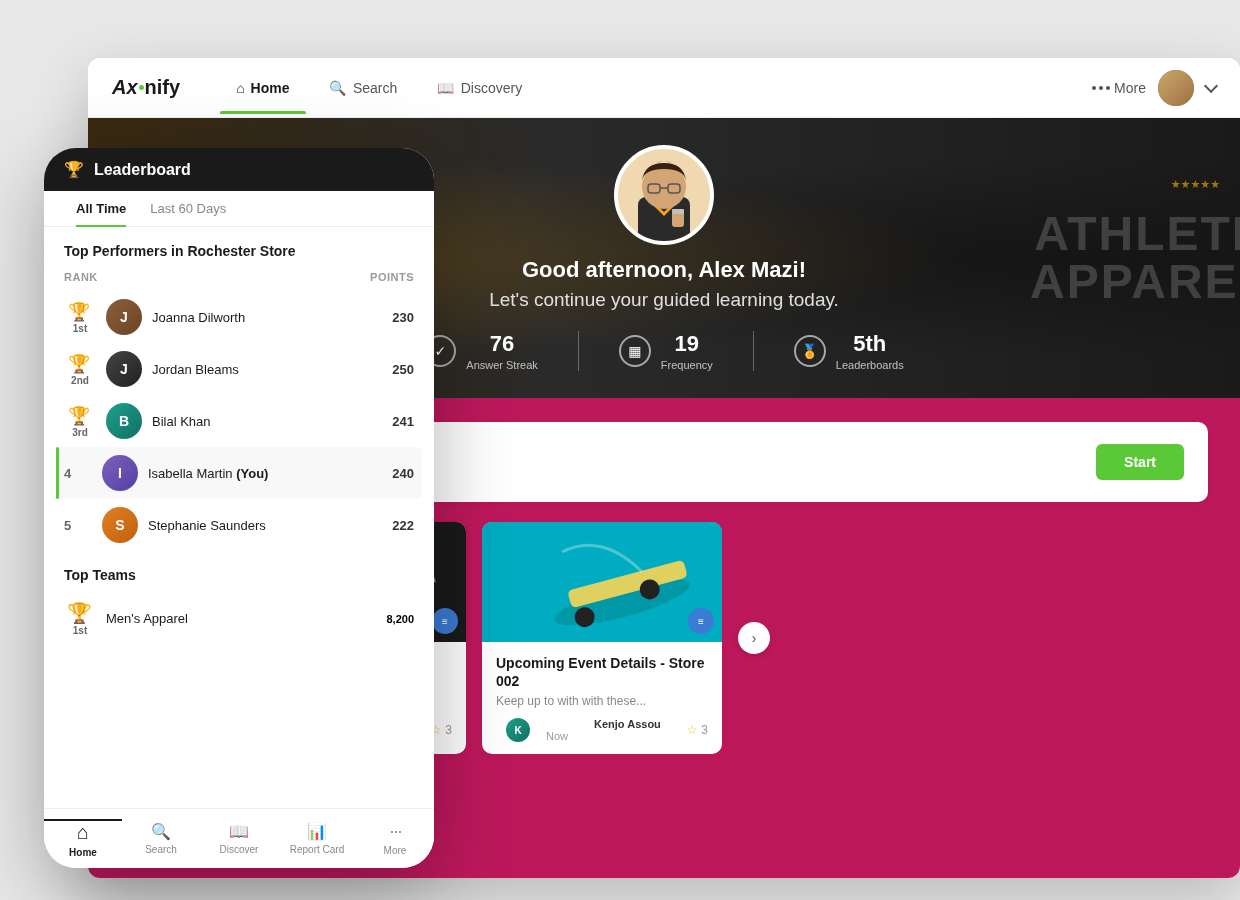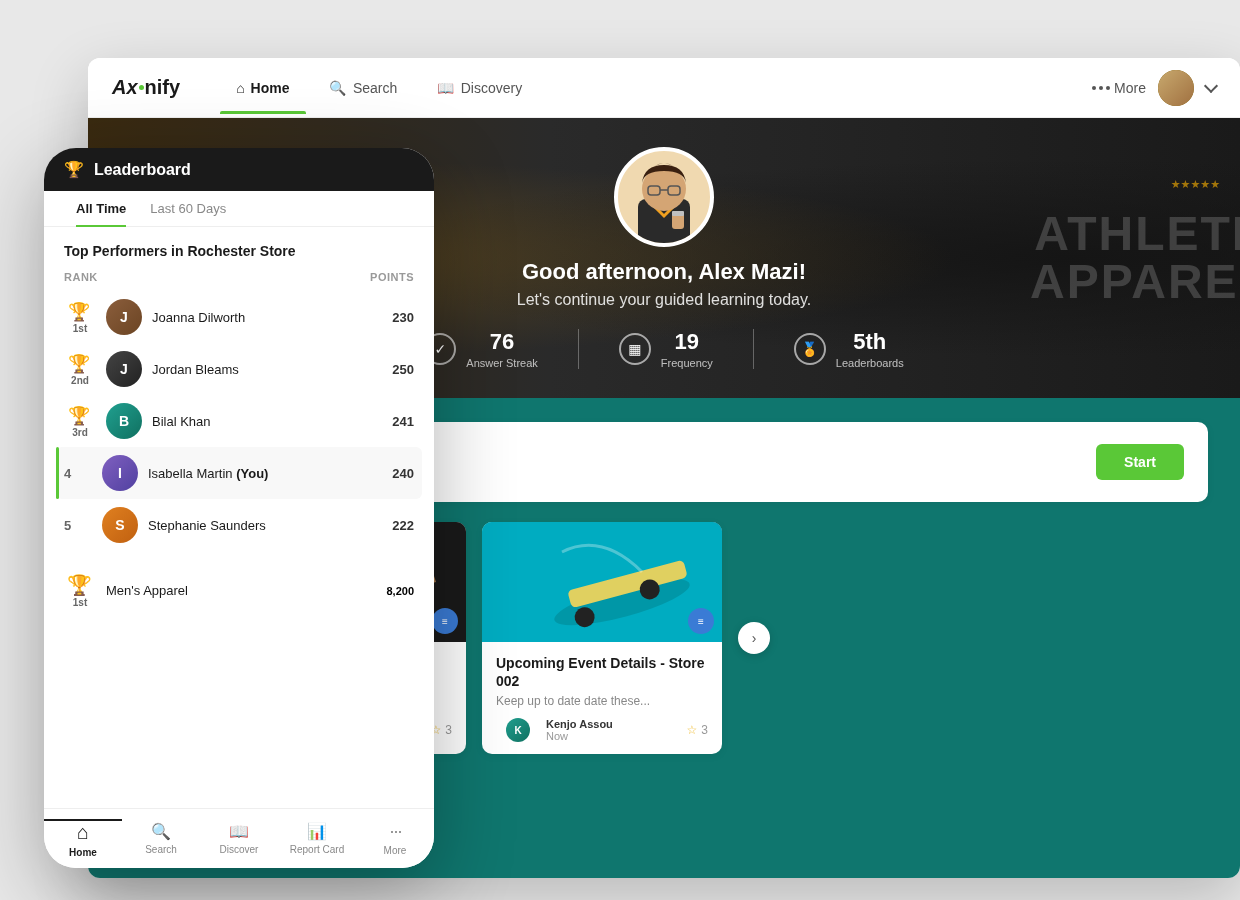--- a/index.html
+++ b/index.html
@@ -134,21 +134,21 @@
       z-index: 2;
       color: #fff;
       font-size: 22px;
       font-weight: 600;
       margin-bottom: 6px;
     }
     .hero-subtitle {
       position: relative;
       z-index: 2;
       color: rgba(255,255,255,0.85);
-      font-size: 16px;
+      font-size: 19px;
     }
     .hero-stats {
       position: relative;
       z-index: 2;
       display: flex;
       gap: 40px;
       margin-top: 20px;
       align-items: center;
     }
     .hero-stat {
@@ -178,21 +178,21 @@
     }
     .stat-divider {
       width: 1px;
       height: 40px;
       background: rgba(255,255,255,0.3);
     }
 
     
     .desktop-content {
       padding: 24px 32px;
-      background: #0f766e;
+      background: #be185d;
       height: calc(820px - 60px - 280px);
       overflow: hidden;
     }
 
     
     .daily-training-card {
       background: #fff;
       border-radius: 10px;
       padding: 20px 24px;
       display: flex;
@@ -275,20 +275,21 @@
       display: flex;
       align-items: center;
       gap: 6px;
     }
     .author-info {
       font-size: 11px;
     }
     .author-name {
       font-weight: 600;
       color: #333;
+      margin-left: 48px;
     }
     .author-time {
       color: #999;
     }
     .card-star {
       display: flex;
       align-items: center;
       gap: 4px;
       font-size: 12px;
       color: #999;
@@ -795,21 +796,21 @@
             <ellipse cx="140" cy="80" rx="70" ry="15" fill="#0097a7" transform="rotate(-15,140,80)"></ellipse>
             <rect x="90" y="55" width="120" height="18" rx="5" fill="#e0d060" transform="rotate(-15,140,80)"></rect>
             <circle cx="100" cy="85" r="10" fill="#222" transform="rotate(-15,140,80)"></circle>
             <circle cx="170" cy="75" r="10" fill="#222" transform="rotate(-15,140,80)"></circle>
             <path d="M80 30 Q120 10 160 50" stroke="#fff" stroke-width="3" fill="none" opacity="0.3"></path>
           </svg>
           <div style="position:absolute;bottom:8px;right:8px;width:26px;height:26px;background:#3a7bd5;border-radius:50%;display:flex;align-items:center;justify-content:center;color:#fff;font-size:10px;">≡</div>
         </div>
         <div class="card-body">
           <div class="card-title">Upcoming Event Details - Store 002</div>
-          <div class="card-desc">Keep up to date date these...</div>
+          <div class="card-desc">Keep up to with with these...</div>
           <div class="card-footer">
             <div class="card-author">
               <div class="rank-avatar av-teal" style="width:24px;height:24px;font-size:10px;">K</div>
               <div class="author-info">
                 <div class="author-name">Kenjo Assou</div>
                 <div class="author-time">Now</div>
               </div>
             </div>
             <div class="card-star">
               <span class="star-icon">☆</span>
@@ -885,20 +886,21 @@
     </div>
 
     <div class="rank-row">
       <div class="rank-num">5</div>
       <div class="rank-avatar av-orange">S</div>
       <div class="rank-name">Stephanie Saunders</div>
       <div class="rank-points">222</div>
     </div>
 
     <div class="teams-section">
+      <div class="section-title">Top Teams</div>
       <div class="team-row">
         <div style="display:flex;flex-direction:column;align-items:center;width:32px;">
           <span class="team-trophy">🏆</span>
           <span class="team-label">1st</span>
         </div>
         <div class="team-name">Men's Apparel</div>
         <div class="team-points">8,200</div>
       </div>
     </div>
 

